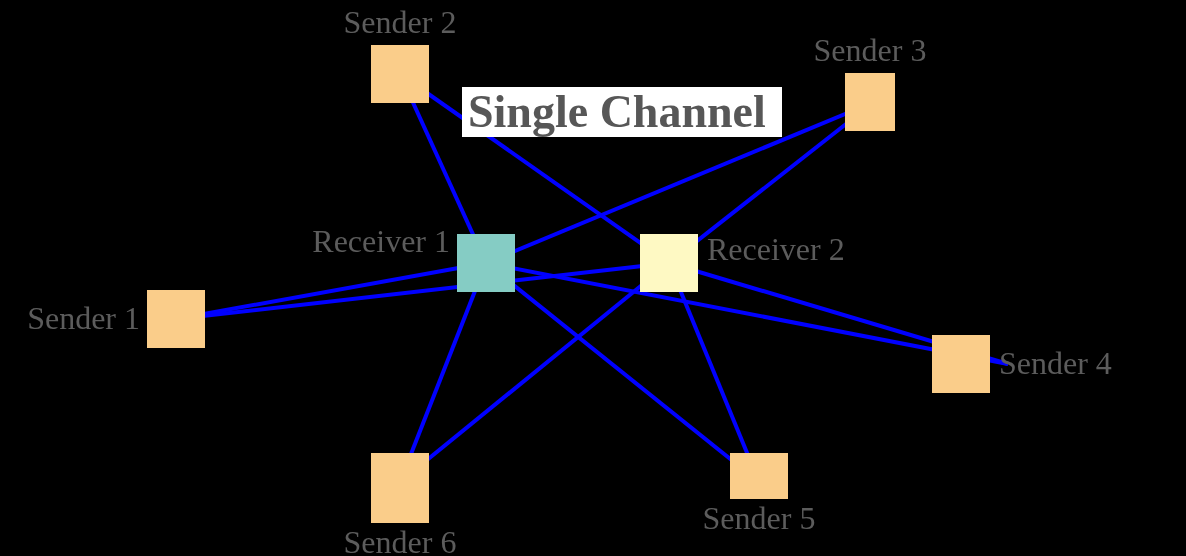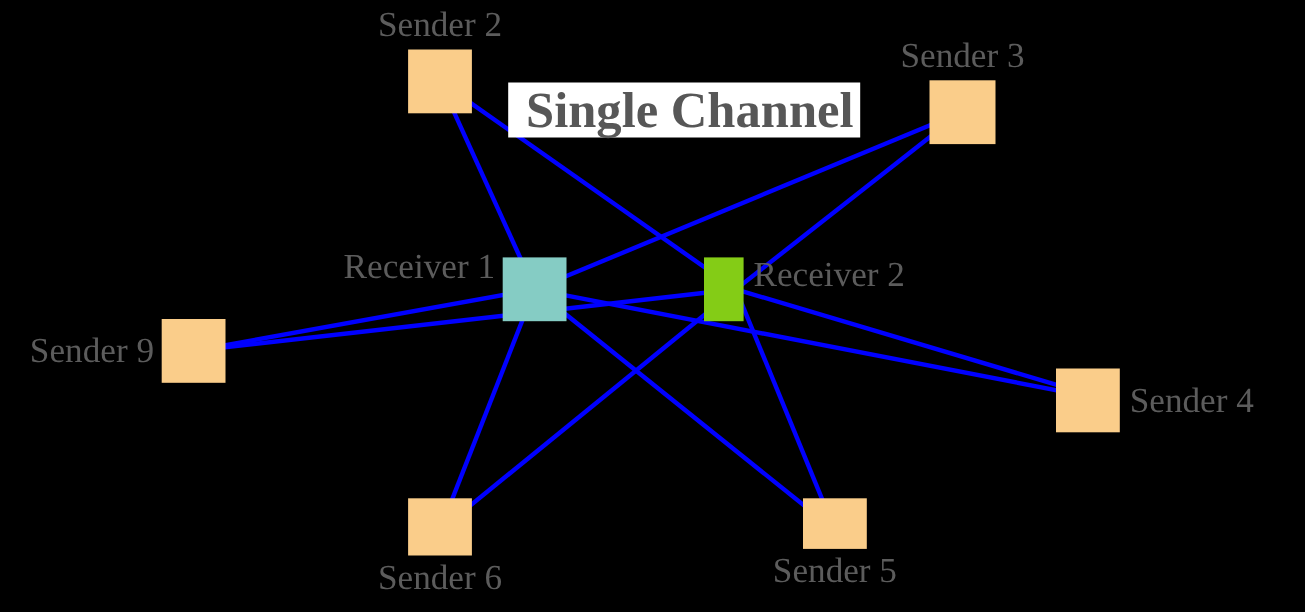--- a/index.html
+++ b/index.html
@@ -54,27 +54,27 @@
     top: calc(100% + 2px);
     left: 50%;
     transform: translateX(-50%);
   }
   
   .node-receiver .label-left  { transform: translateY(-50%) translateY(-21px); }
   .node-receiver .label-right { transform: translateY(-50%) translateY(-13px); }
   .title-box {
     position: absolute;
     left: 462px;
-    top: 75px;
+    top: 87px;
     height: 50px;
     min-width: 320px;
     z-index: 4;
     display: flex;
     align-items: center;
-    justify-content: flex-end;
+    justify-content: flex-start;
     padding: 0 6px;
     box-sizing: border-box;
   }
   .title-text {
     font-size: 46px;
     font-weight: bold;
     line-height: 50px;
     white-space: nowrap;
   }
 </style>
@@ -91,40 +91,40 @@
       <line x1="874" y1="102" x2="669" y2="263" stroke="#0000FF" stroke-width="4"></line>
       <line x1="1008" y1="364" x2="486" y2="263" stroke="#0000FF" stroke-width="4"></line>
       <line x1="1008" y1="364" x2="669" y2="263" stroke="#0000FF" stroke-width="4"></line>
       <line x1="759" y1="482" x2="486" y2="263" stroke="#0000FF" stroke-width="4"></line>
       <line x1="759" y1="482" x2="669" y2="263" stroke="#0000FF" stroke-width="4"></line>
       <line x1="400" y1="482" x2="486" y2="263" stroke="#0000FF" stroke-width="4"></line>
       <line x1="400" y1="482" x2="669" y2="263" stroke="#0000FF" stroke-width="4"></line>
     </svg>
   <div id="nodes">
       <div class="node node-sender" style="left: 147px; top: 290px; width: 58px; height: 58px; background: rgb(250, 205, 138);">
-        <span class="node-label label-left" style="color: rgb(92, 92, 92);">Sender 9</span>
+        <span class="node-label label-left" style="color: rgb(92, 92, 92);">Sender 1</span>
       </div>
       <div class="node node-sender" style="left: 371px; top: 45px; width: 58px; height: 58px; background: rgb(250, 205, 138);">
         <span class="node-label label-top" style="color: rgb(92, 92, 92); margin-top: 11px;">Sender 2</span>
       </div>
-      <div class="node node-sender" style="left: 845px; top: 73px; width: 60px; height: 58px; background: rgb(250, 205, 138);">
+      <div class="node node-sender" style="left: 845px; top: 73px; width: 50px; height: 58px; background: rgb(250, 205, 138);">
         <span class="node-label label-top" style="color: rgb(92, 92, 92);">Sender 3</span>
       </div>
-      <div class="node node-sender" style="left: 960px; top: 335px; width: 58px; height: 58px; background: rgb(250, 205, 138);">
+      <div class="node node-sender" style="left: 932px; top: 335px; width: 58px; height: 58px; background: rgb(250, 205, 138);">
         <span class="node-label label-right" style="color: rgb(92, 92, 92);">Sender 4</span>
       </div>
       <div class="node node-sender" style="left: 730px; top: 453px; width: 58px; height: 46px; background: rgb(250, 205, 138);">
         <span class="node-label label-bottom" style="color: rgb(92, 92, 92);">Sender 5</span>
       </div>
-      <div class="node node-sender" style="left: 371px; top: 453px; width: 58px; height: 52px; background: rgb(250, 205, 138);">
+      <div class="node node-sender" style="left: 371px; top: 453px; width: 58px; height: 70px; background: rgb(250, 205, 138);">
         <span class="node-label label-bottom" style="color: rgb(92, 92, 92);">Sender 6</span>
       </div>
       <div class="node node-receiver" style="left: 457px; top: 234px; width: 58px; height: 58px; background: rgb(133, 204, 196);">
         <span class="node-label label-left" style="color: rgb(92, 92, 92); text-align: center;">Receiver 1</span>
       </div>
-      <div class="node node-receiver" style="left: 640px; top: 234px; width: 36px; height: 58px; background: #84cc16;">
+      <div class="node node-receiver" style="left: 640px; top: 234px; width: 58px; height: 58px; background: #fef9c3;">
         <span class="node-label label-right" style="color: rgb(92, 92, 92);">Receiver 2</span>
       </div>
     </div>
   <div class="title-box" style="background: rgb(255, 255, 255); color: rgb(87, 87, 87);">
     <span class="title-text">Single Channel</span>
   </div>
 </div>
 
 </body></html>

